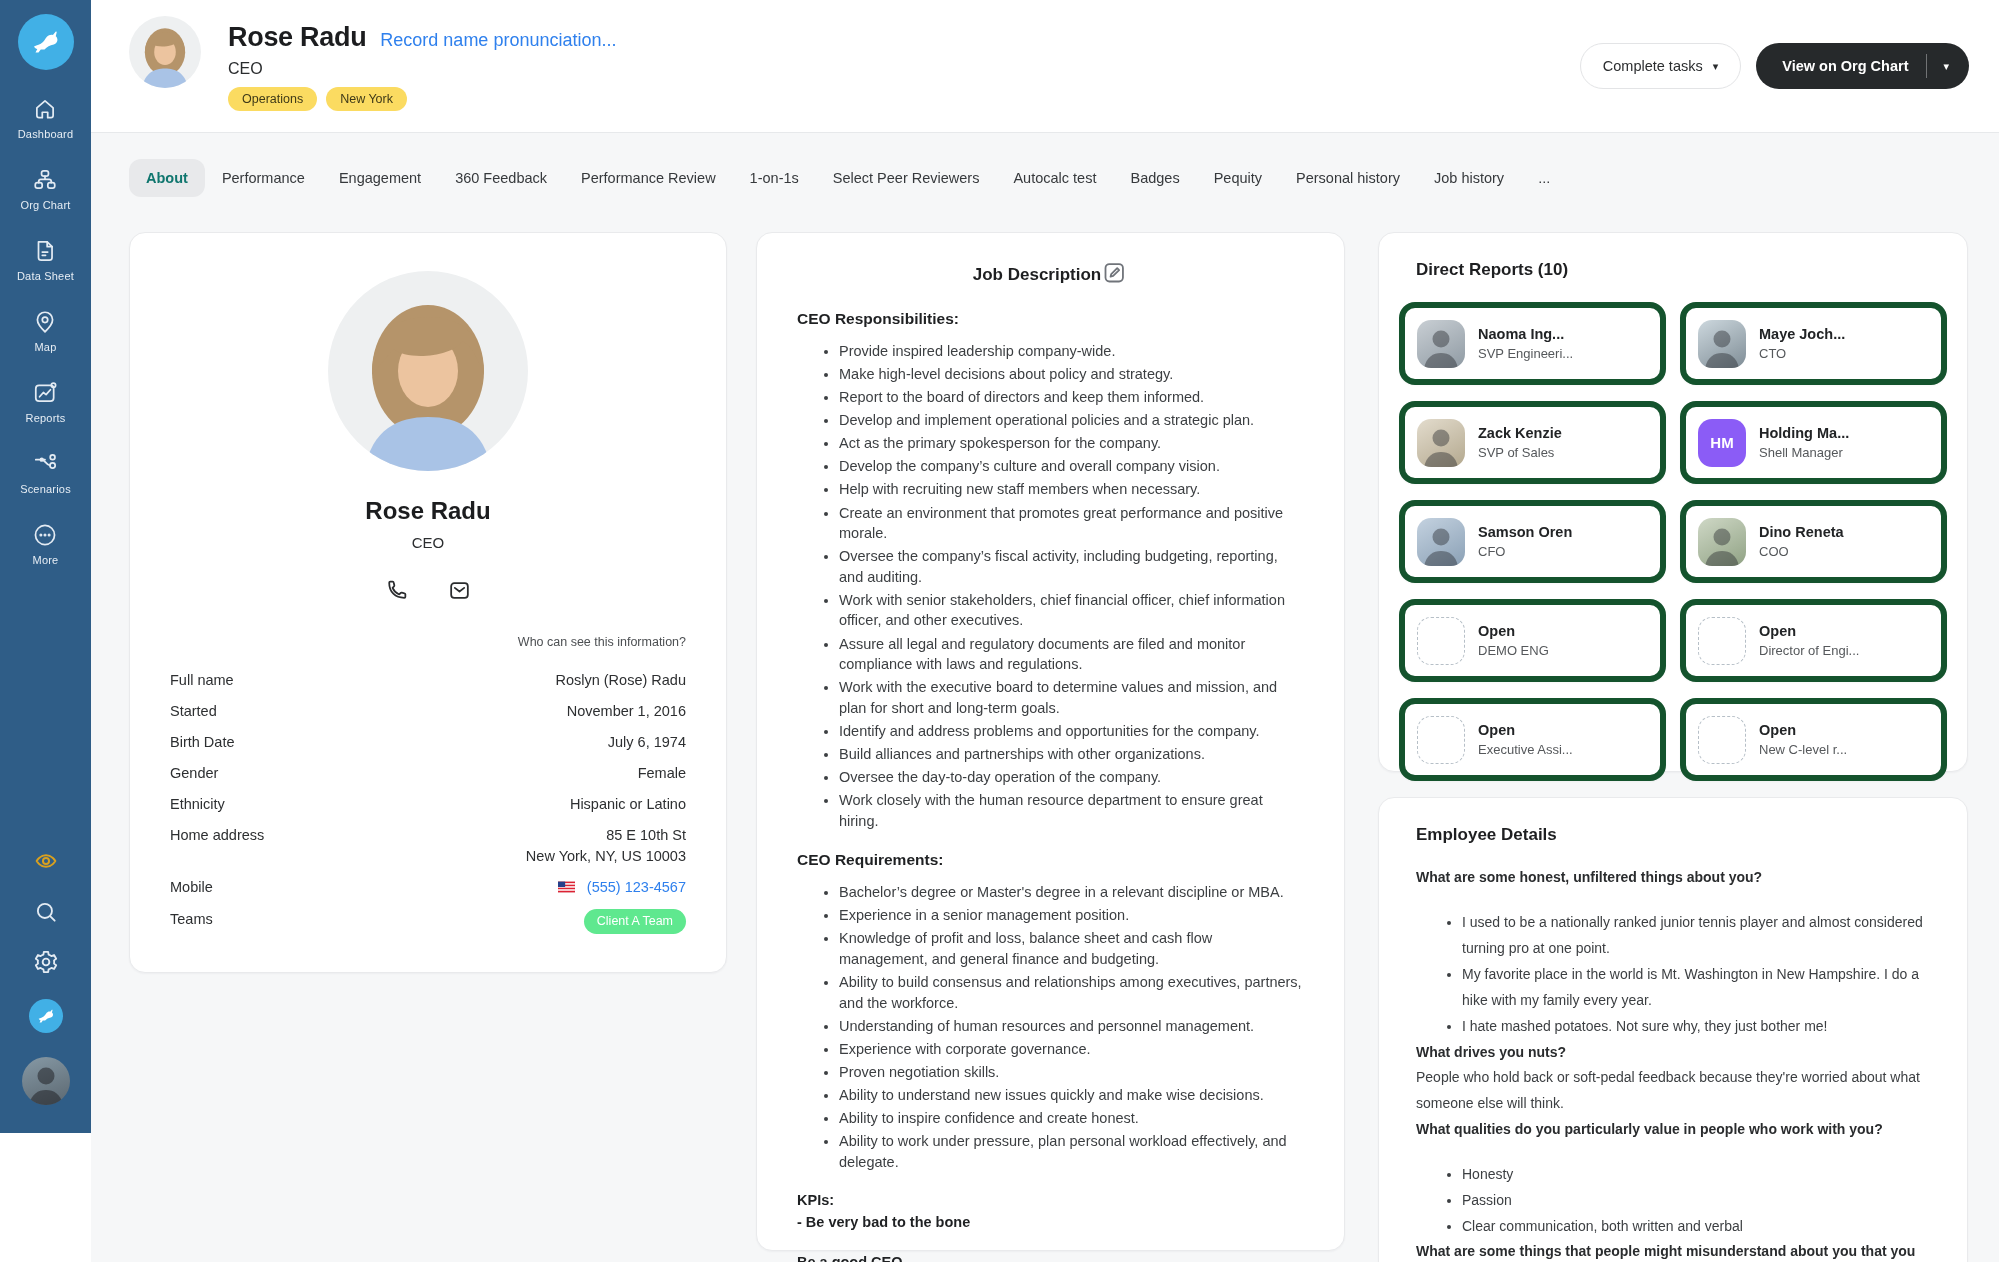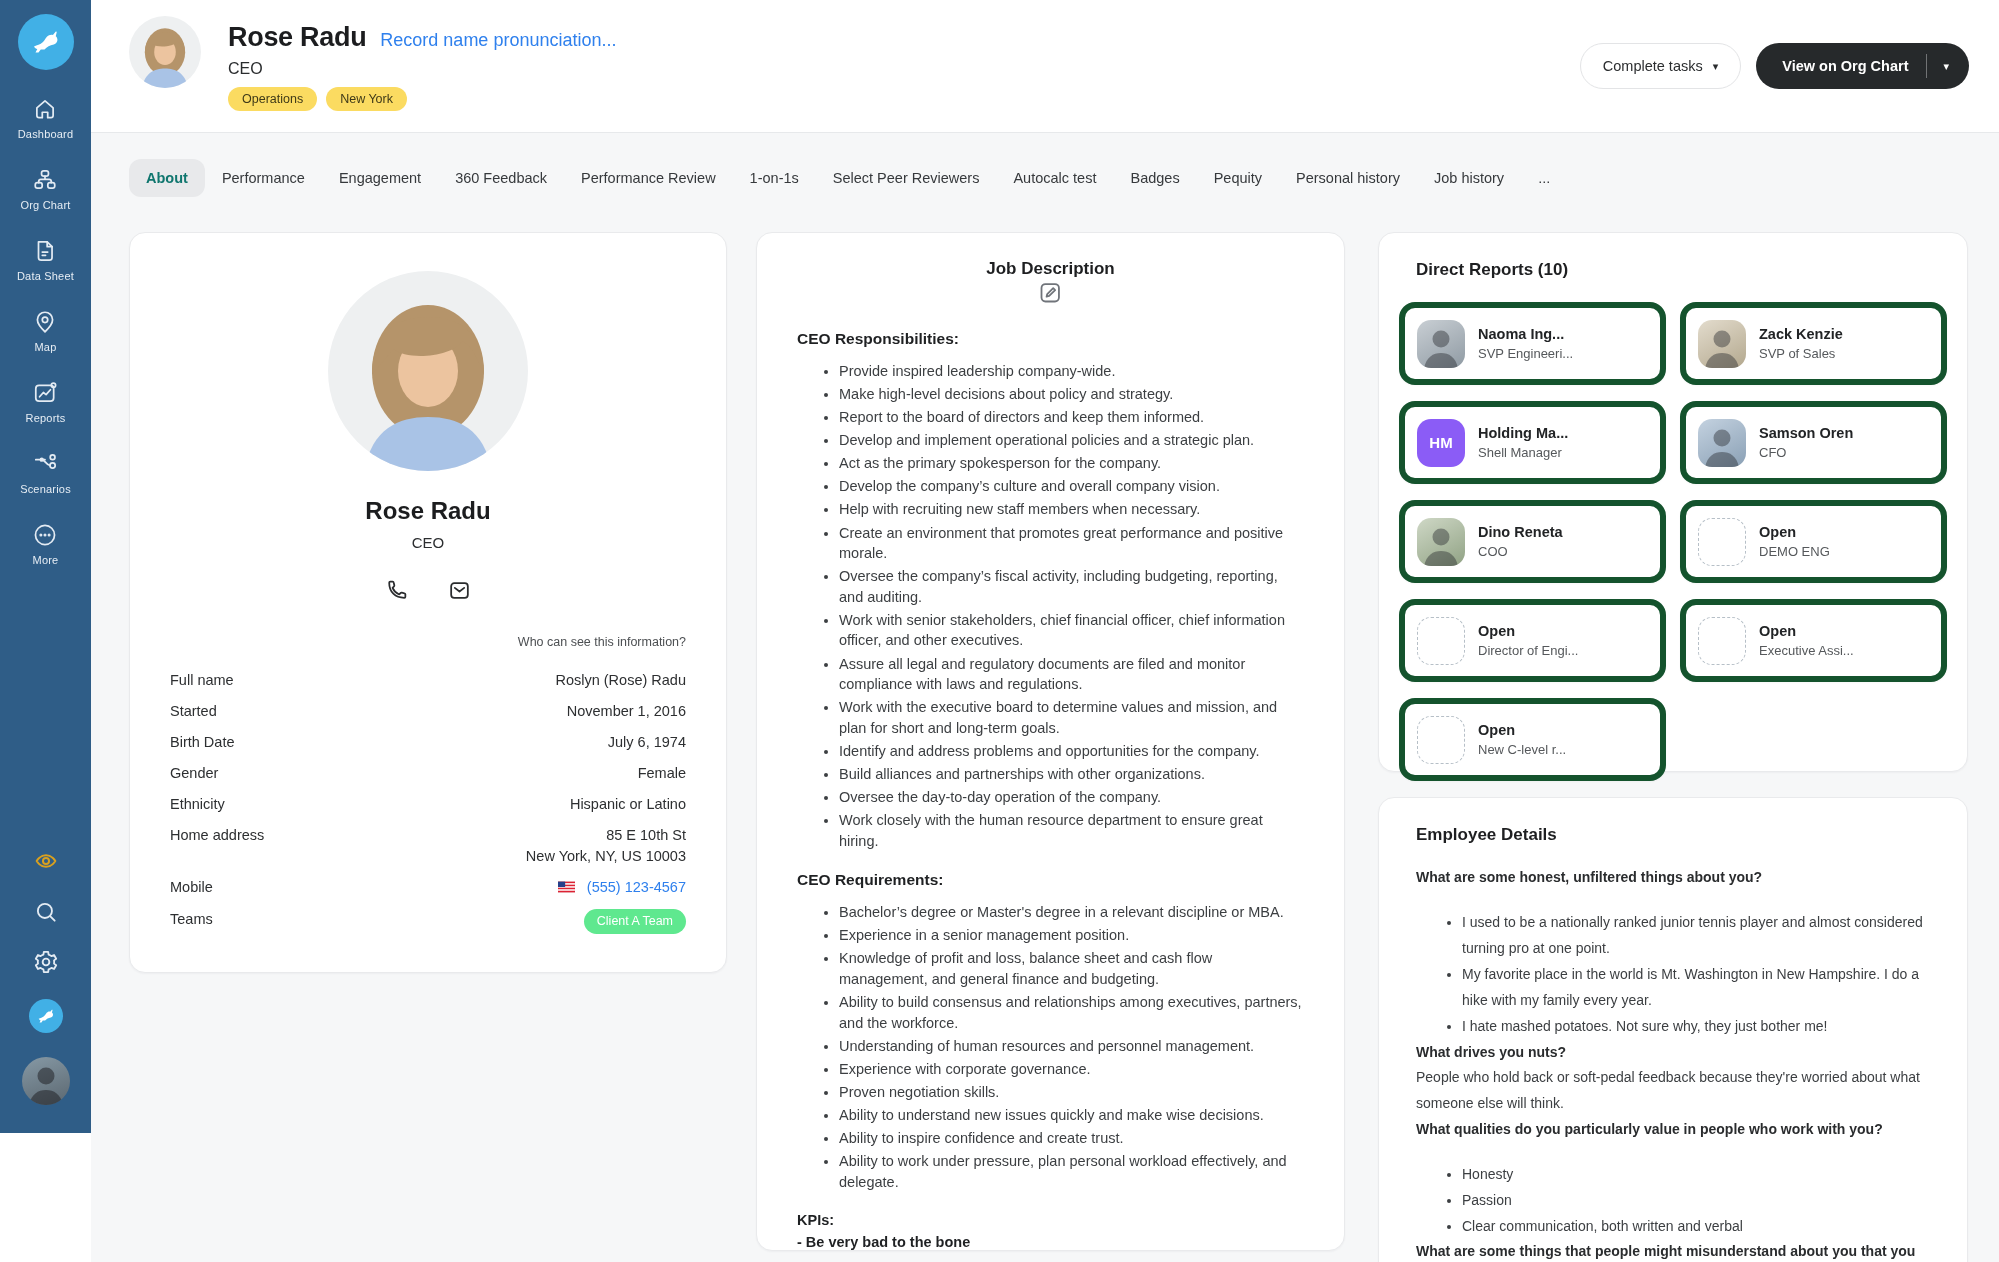--- a/index.html
+++ b/index.html
@@ -84,21 +84,21 @@
   .fval .v2:empty, .fval .flink:empty, .fval .fbadge:empty { display:none; }
   .fval .v2 { display:block; }
   .flink { color:#2f80ed; cursor:pointer; }
   .flagwrap { display:none; margin-right:8px; vertical-align:-1px; }
   .flagwrap.show { display:inline-block; }
   .fbadge { display:inline-block; background:#5fe88f; color:#fff; font-size:12.5px;
             padding:5px 13px; border-radius:14px; line-height:1.2; cursor:pointer; }
 
   
   .job-card { left:665px; top:99px; width:589px; height:1019px; padding:26px 40px; }
-  .jd-head { display:flex; justify-content:flex-start; align-items:center;flex-direction:column; }
+  .jd-head { display:flex; justify-content:center; align-items:center; }
   .panel-title { font-size:17px; font-weight:600; color:#1e1f21; }
   .edit-btn svg { width:27px; height:27px; stroke:#70747a; fill:none; stroke-width:1.6;
                   stroke-linecap:round; stroke-linejoin:round; cursor:pointer; }
   .jd-sec-title { font-size:15.5px; font-weight:bold; color:#1f2123; margin:20px 0 13px; }
   .jd-list { padding-left:42px; }
   .jd-list li { font-size:14.5px; color:#3c3f42; line-height:1.42; margin-bottom:2.5px; }
   .kpi { font-size:14.5px; font-weight:bold; color:#1f2123; line-height:1.5; }
   .kpi.mt { margin-top:18px; }
 
   
@@ -422,21 +422,21 @@
     <ul class="jd-list">
 
     <li>Bachelor’s degree or Master's degree in a relevant discipline or MBA.</li>
         <li>Experience in a senior management position.</li>
         <li>Knowledge of profit and loss, balance sheet and cash flow management, and general finance and budgeting.</li>
         <li>Ability to build consensus and relationships among executives, partners, and the workforce.</li>
         <li>Understanding of human resources and personnel management.</li>
         <li>Experience with corporate governance.</li>
         <li>Proven negotiation skills.</li>
         <li>Ability to understand new issues quickly and make wise decisions.</li>
-        <li>Ability to inspire confidence and create trust.</li>
+        <li>Ability to inspire confidence and create honest.</li>
         <li>Ability to work under pressure, plan personal workload effectively, and delegate.</li>
       </ul>
     <div class="kpi mt">KPIs:</div>
     <div class="kpi">- Be very bad to the bone</div>
     <div class="kpi mt">Be a good CEO</div>
   </div>
 
   <div class="card reports-card">
     <span class="panel-title">Direct Reports (10)</span>
     <div class="dr-grid">
@@ -445,20 +445,33 @@
           <span class="av av-photo" style="background: linear-gradient(150deg, rgb(201, 207, 212), rgb(143, 154, 163));">
             <svg class="sil" viewBox="0 0 48 48">
               <circle cx="24" cy="19" r="8.5" fill="rgba(35,38,44,.42)"></circle>
               <path d="M7 48c2.5-11 9-15 17-15s14.5 4 17 15z" fill="rgba(35,38,44,.42)"></path>
             </svg>
             <span class="av-txt"></span>
           </span>
           <span class="dr-texts">
             <div class="dr-name">Naoma Ing...</div>
             <div class="dr-title">SVP Engineeri...</div>
+          </span>
+        </div>
+        <div class="dr-item">
+          <span class="av av-photo" style="background: linear-gradient(150deg, rgb(205, 216, 222), rgb(127, 141, 150));">
+            <svg class="sil" viewBox="0 0 48 48">
+              <circle cx="24" cy="19" r="8.5" fill="rgba(35,38,44,.42)"></circle>
+              <path d="M7 48c2.5-11 9-15 17-15s14.5 4 17 15z" fill="rgba(35,38,44,.42)"></path>
+            </svg>
+            <span class="av-txt"></span>
+          </span>
+          <span class="dr-texts">
+            <div class="dr-name">Maye Joch...</div>
+            <div class="dr-title">CTO</div>
           </span>
         </div>
         <div class="dr-item">
           <span class="av av-photo" style="background: linear-gradient(150deg, rgb(227, 220, 205), rgb(179, 168, 142));">
             <svg class="sil" viewBox="0 0 48 48">
               <circle cx="24" cy="19" r="8.5" fill="rgba(35,38,44,.42)"></circle>
               <path d="M7 48c2.5-11 9-15 17-15s14.5 4 17 15z" fill="rgba(35,38,44,.42)"></path>
             </svg>
             <span class="av-txt"></span>
           </span>

